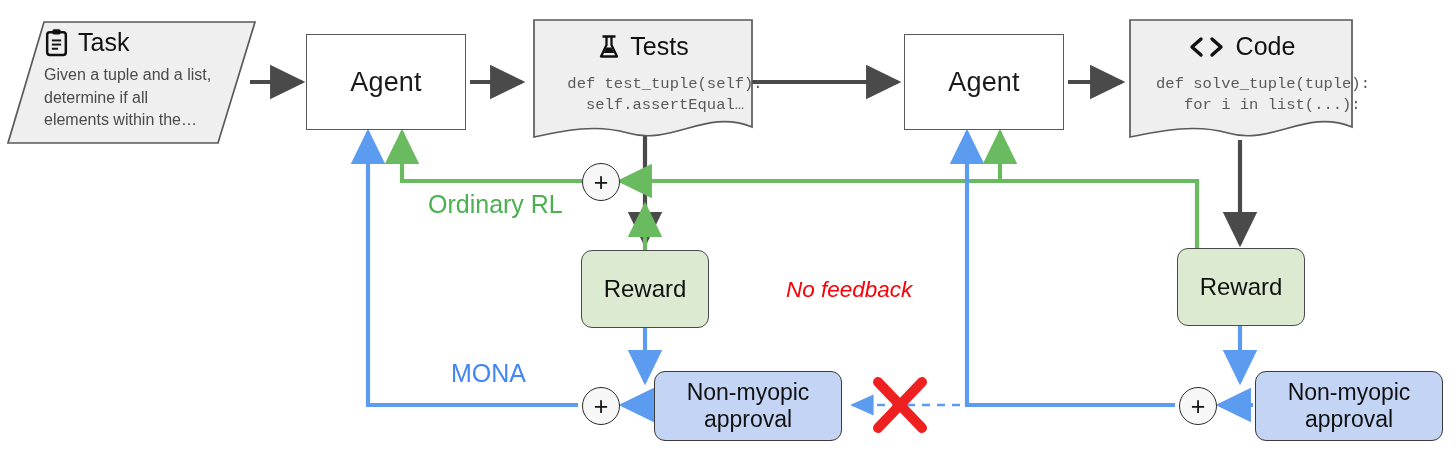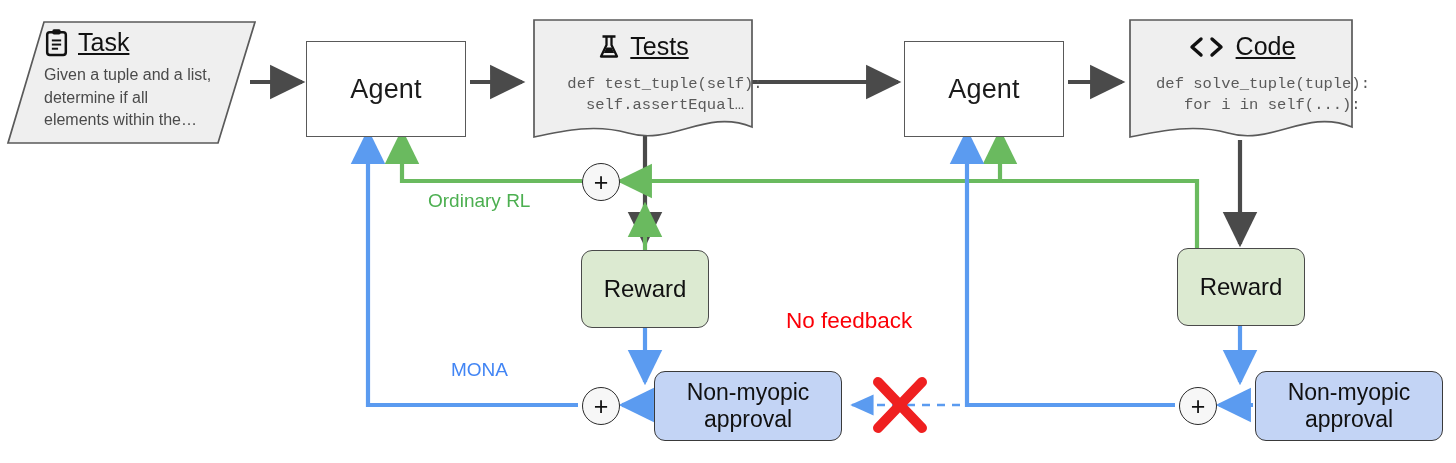--- a/index.html
+++ b/index.html
@@ -2,39 +2,39 @@
 <html><head>
 <meta charset="utf-8">
 <style>
   html,body{margin:0;padding:0;background:#ffffff;}
   body{font-family:"Liberation Sans",sans-serif;}
   #stage{position:relative;width:1456px;height:463px;background:#fff;overflow:hidden;}
   #wires{position:absolute;left:0;top:0;width:1456px;height:463px;}
 
   .node{position:absolute;box-sizing:border-box;display:flex;align-items:center;justify-content:center;}
 
-  .agent-box{background:#ffffff;border:1.6px solid #595959;margin-top:7px;}
+  .agent-box{background:#ffffff;border:1.6px solid #595959;}
   .agent-label{font-size:27px;color:#1b1b1b;letter-spacing:.2px;}
 
-  .doc-title{font-size:25px;color:#111;display:flex;align-items:center;gap:9px;justify-content:center;text-decoration:underline;}
+  .doc-title{font-size:25px;color:#111;display:flex;align-items:center;gap:9px;justify-content:center;}
   .doc-code{font-family:"Liberation Mono",monospace;font-size:15.5px;color:#5a5a5a;line-height:1.35;white-space:pre;margin-left:44px;}
   .doc-inner{position:absolute;left:0;right:0;top:12px;display:flex;flex-direction:column;align-items:center;gap:13px;}
 
   .task-text{font-size:16px;color:#4a4a4a;line-height:1.42;}
 
   .reward-box{background:#dcead1;border:1.7px solid #4a4a4a;border-radius:11px;}
   .reward-label{font-size:24px;color:#111;}
 
   .approval-box{background:#c3d4f5;border:1.7px solid #3a3a3a;border-radius:11px;text-align:center;line-height:1.18;}
   .approval-label{font-size:23px;color:#111;}
 
   .plus{position:absolute;width:36px;height:36px;border-radius:50%;background:#f7f7f7;border:1.9px solid #2b2b2b;
         display:flex;align-items:center;justify-content:center;font-size:25px;color:#111;line-height:1;font-weight:500;}
 
-  .tag{position:absolute;font-size:19px;white-space:nowrap;background:#fff;padding:0 4px;}
+  .tag{position:absolute;font-size:25px;white-space:nowrap;background:#fff;padding:0 4px;}
   .tag-green{color:#4caf50;}
   .tag-blue{color:#4285f4;}
   .tag-red{color:#fb0007;font-size:22.5px;text-align:center;line-height:1.27;}
 
   .ico{display:inline-block;line-height:0;}
 </style>
 </head>
 <body>
 
 <div id="stage">
@@ -145,21 +145,21 @@
       <div class="doc-title">
         <span class="ico">
           <svg width="40" height="22" viewBox="0 0 40 22">
             <path d="M14 3 L5 11 L14 19" fill="none" stroke="#111" stroke-width="3.4" stroke-linecap="round" stroke-linejoin="round"></path>
             <path d="M25 3 L34 11 L25 19" fill="none" stroke="#111" stroke-width="3.4" stroke-linecap="round" stroke-linejoin="round"></path>
           </svg>
         </span>
         <span>Code</span>
       </div>
       <div class="doc-code">def solve_tuple(tuple):
-   for i in self(...):</div>
+   for i in list(...):</div>
     </div>
   </div>
 
   <div class="node reward-box" style="left:581px;top:250px;width:128px;height:78px;">
     <span class="reward-label">Reward</span>
   </div>
   <div class="node reward-box" style="left:1177px;top:248px;width:128px;height:78px;">
     <span class="reward-label">Reward</span>
   </div>
 
@@ -177,17 +177,17 @@
   </div>
   <div class="plus" style="left:582px;top:387px;">
     <span>+</span>
   </div>
   <div class="plus" style="left:1179px;top:387px;">
     <span>+</span>
   </div>
 
   <div class="tag tag-green" style="left:424px;top:190px;">Ordinary RL</div>
   <div class="tag tag-blue" style="left:447px;top:359px;">MONA</div>
-  <div class="tag tag-red" style="left:782px;top:307px;">
+  <div class="tag tag-red" style="left:782px;top:276px;font-style:italic;">
     <div>No feedback</div>
   </div>
 
 </div>
 
 </body></html>

